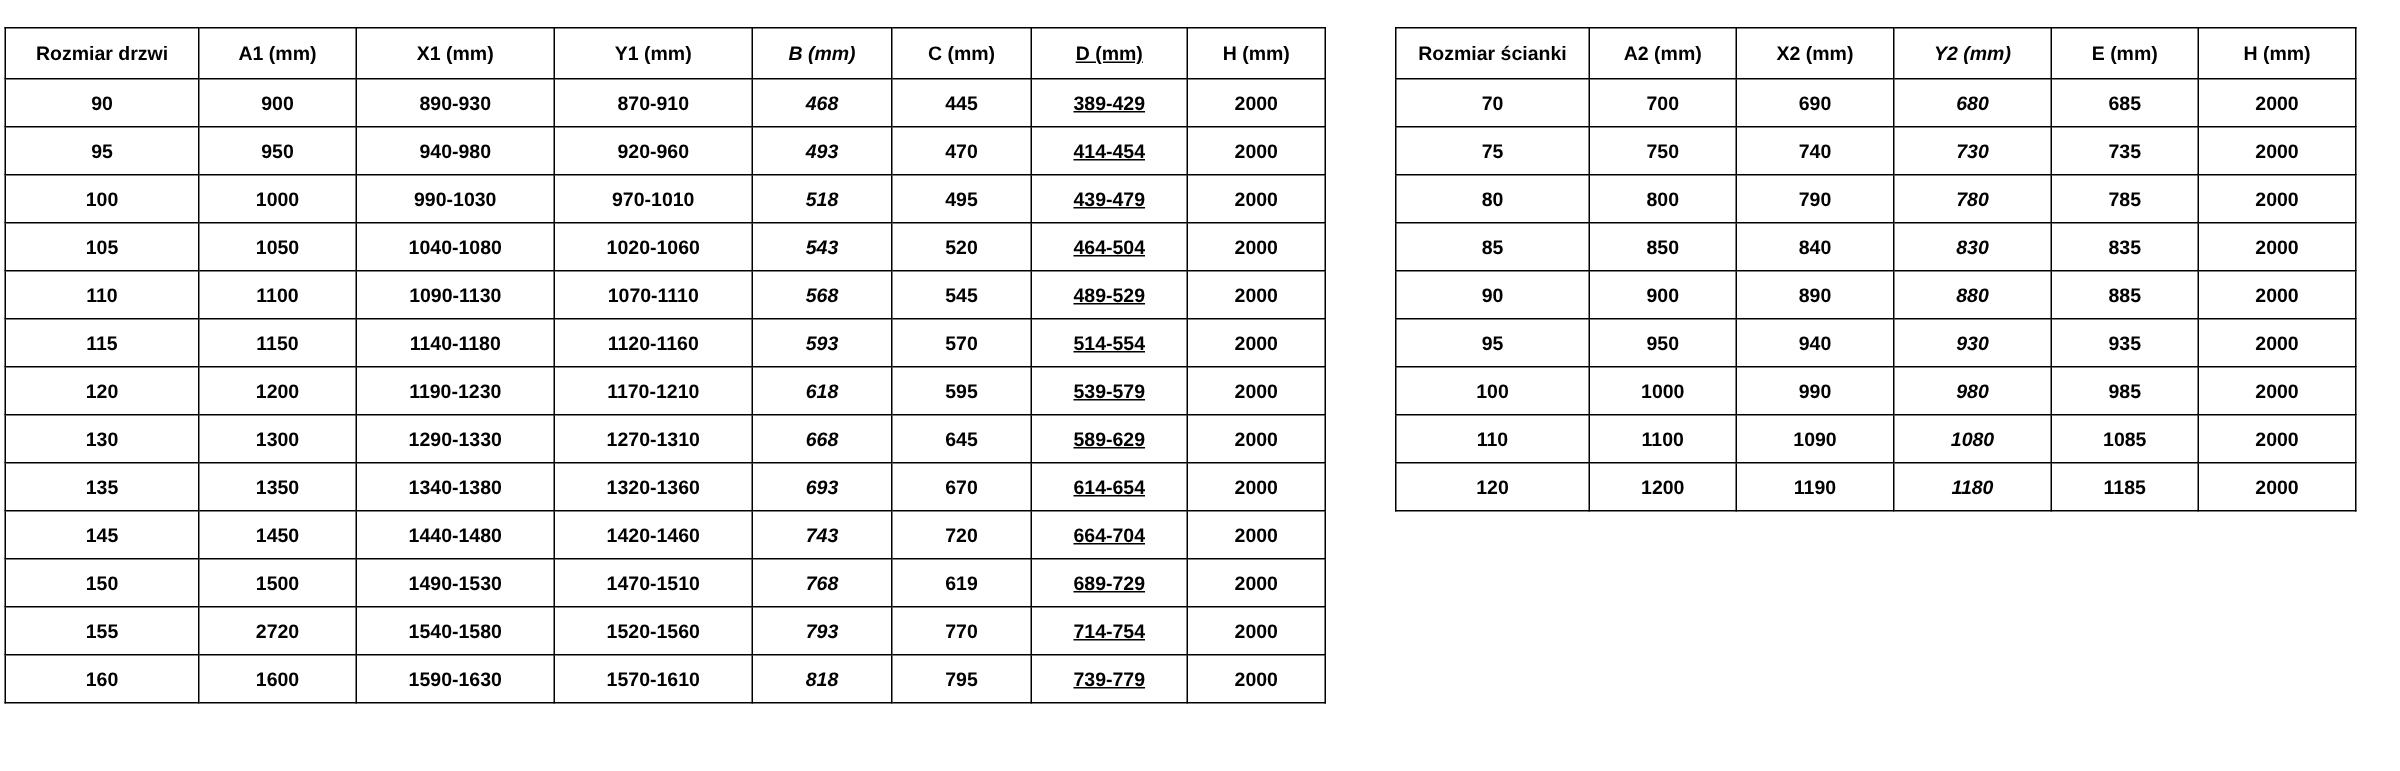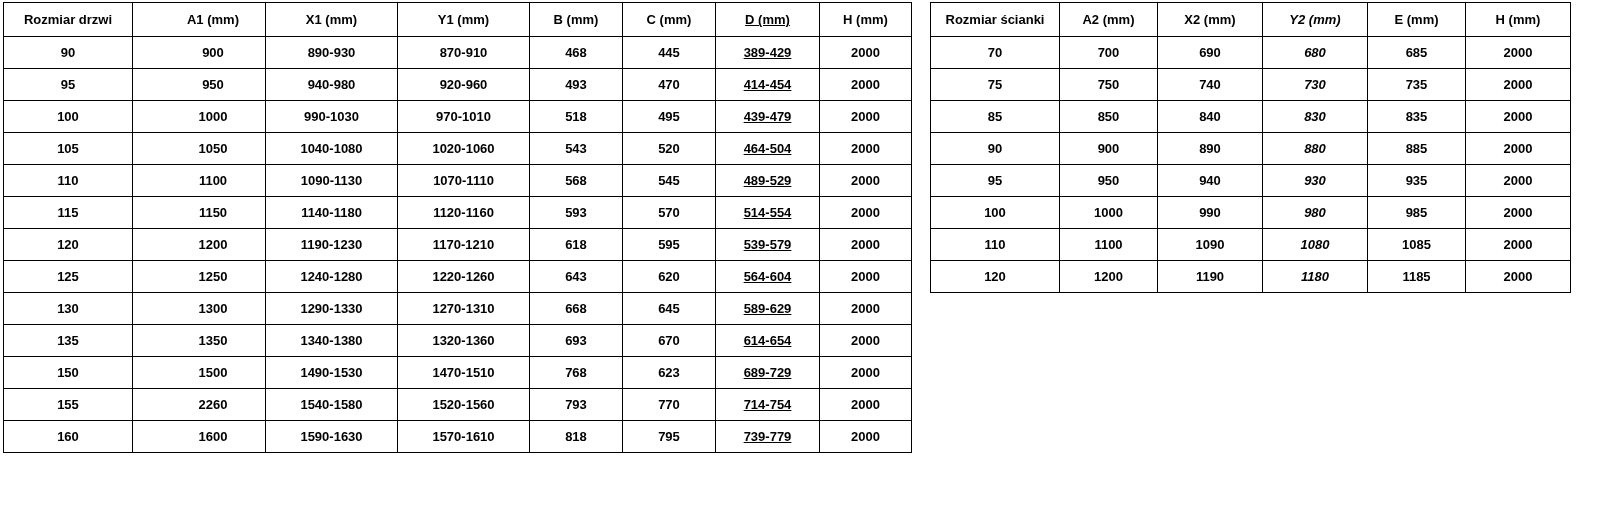--- a/index.html
+++ b/index.html
@@ -10,21 +10,21 @@
   body {
     width: 1600px;
     height: 514px;
     font-family: "Liberation Sans", sans-serif;
     color: #000000;
     position: relative;
     overflow: hidden;
   }
   .sheet {
     position: absolute;
-    top: 0;
+    top: 16px;
     left: 0;
     width: 1600px;
     height: 434px;
   }
   table.grid {
     border-collapse: collapse;
     table-layout: fixed;
     background: #ffffff;
   }
   table.grid td, table.grid th {
@@ -47,24 +47,24 @@
   
   #doors-table-wrap {
     position: absolute;
     left: 3px;
     top: 2px;
   }
   #doors-table {
     width: 832px;
   }
   #doors-table .c0 { width: 128px; }
-  #doors-table .c1 { width: 104px; padding-left: 28px; }
+  #doors-table .c1 { width: 104px; }
   #doors-table .c2 { width: 131px; }
   #doors-table .c3 { width: 131px; }
-  #doors-table .c4 { width: 92px; }
+  #doors-table .c4 { width: 92px; font-style: italic; }
   #doors-table .c5 { width: 92px; }
   #doors-table .c6 { width: 103px; text-decoration: underline; }
   #doors-table .c7 { width: 91px; }
 
   
   #walls-table-wrap {
     position: absolute;
     left: 930px;
     top: 2px;
   }
@@ -162,62 +162,62 @@
             <td class="c0">120</td>
             <td class="c1">1200</td>
             <td class="c2">1190-1230</td>
             <td class="c3">1170-1210</td>
             <td class="c4">618</td>
             <td class="c5">595</td>
             <td class="c6">539-579</td>
             <td class="c7">2000</td>
           </tr>
           <tr>
-            <td class="c0">125</td>
-            <td class="c1">1250</td>
-            <td class="c2">1240-1280</td>
-            <td class="c3">1220-1260</td>
-            <td class="c4">643</td>
-            <td class="c5">620</td>
-            <td class="c6">564-604</td>
-            <td class="c7">2000</td>
-          </tr>
-          <tr>
             <td class="c0">130</td>
             <td class="c1">1300</td>
             <td class="c2">1290-1330</td>
             <td class="c3">1270-1310</td>
             <td class="c4">668</td>
             <td class="c5">645</td>
             <td class="c6">589-629</td>
             <td class="c7">2000</td>
           </tr>
           <tr>
             <td class="c0">135</td>
             <td class="c1">1350</td>
             <td class="c2">1340-1380</td>
             <td class="c3">1320-1360</td>
             <td class="c4">693</td>
             <td class="c5">670</td>
             <td class="c6">614-654</td>
             <td class="c7">2000</td>
           </tr>
           <tr>
+            <td class="c0">145</td>
+            <td class="c1">1450</td>
+            <td class="c2">1440-1480</td>
+            <td class="c3">1420-1460</td>
+            <td class="c4">743</td>
+            <td class="c5">720</td>
+            <td class="c6">664-704</td>
+            <td class="c7">2000</td>
+          </tr>
+          <tr>
             <td class="c0">150</td>
             <td class="c1">1500</td>
             <td class="c2">1490-1530</td>
             <td class="c3">1470-1510</td>
             <td class="c4">768</td>
-            <td class="c5">623</td>
+            <td class="c5">619</td>
             <td class="c6">689-729</td>
             <td class="c7">2000</td>
           </tr>
           <tr>
             <td class="c0">155</td>
-            <td class="c1">2260</td>
+            <td class="c1">2720</td>
             <td class="c2">1540-1580</td>
             <td class="c3">1520-1560</td>
             <td class="c4">793</td>
             <td class="c5">770</td>
             <td class="c6">714-754</td>
             <td class="c7">2000</td>
           </tr>
           <tr>
             <td class="c0">160</td>
             <td class="c1">1600</td>
@@ -255,20 +255,28 @@
           </tr>
           <tr>
             <td class="c0">75</td>
             <td class="c1">750</td>
             <td class="c2">740</td>
             <td class="c3">730</td>
             <td class="c4">735</td>
             <td class="c5">2000</td>
           </tr>
           <tr>
+            <td class="c0">80</td>
+            <td class="c1">800</td>
+            <td class="c2">790</td>
+            <td class="c3">780</td>
+            <td class="c4">785</td>
+            <td class="c5">2000</td>
+          </tr>
+          <tr>
             <td class="c0">85</td>
             <td class="c1">850</td>
             <td class="c2">840</td>
             <td class="c3">830</td>
             <td class="c4">835</td>
             <td class="c5">2000</td>
           </tr>
           <tr>
             <td class="c0">90</td>
             <td class="c1">900</td>

